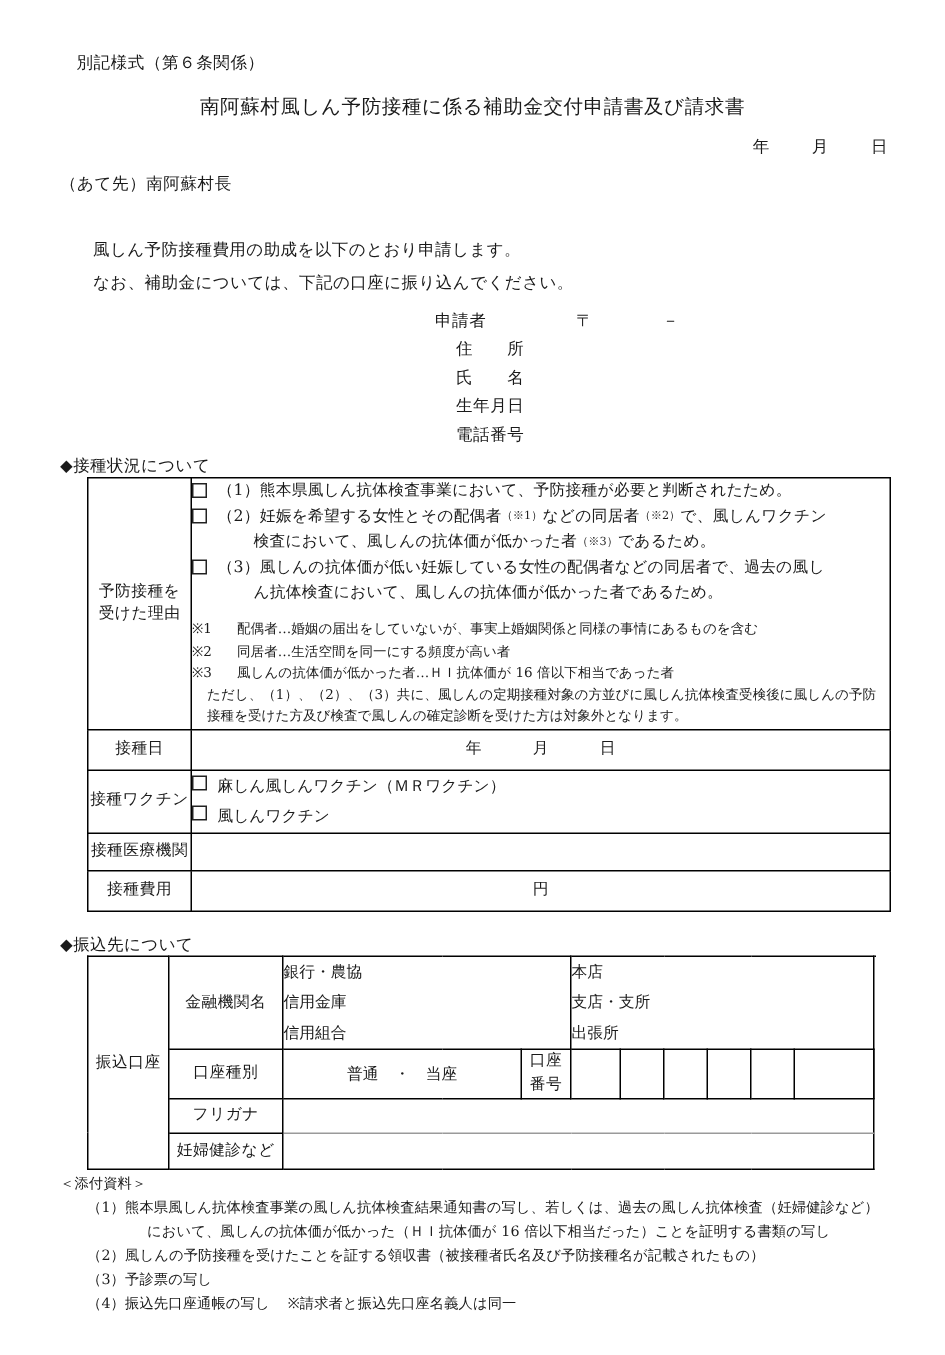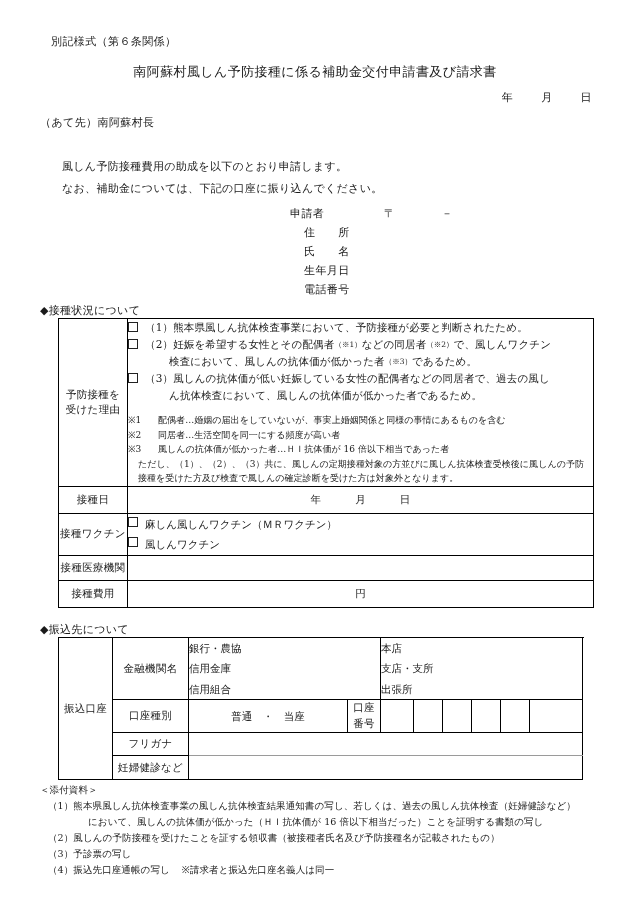--- a/index.html
+++ b/index.html
@@ -173,21 +173,21 @@
   .attach {
     position: absolute;
     left: 40px;
     top: 782px;
     width: 554px;
     font-size: 9.5px;
     line-height: 1.68;
     letter-spacing: 0.1px;
   }
   .attach .ahead { white-space: nowrap; }
-  .attach .aitem { padding-left: 8px; }
+  .attach .aitem { padding-left: 8px; margin-left: 10px; }
   .attach .acont { padding-left: 40px; }
   .attach .gapsm { display: inline-block; width: 12px; }
 </style>
 </head>
 <body>
 
 <div id="page">
 
   <div class="form-code">別記様式（第６条関係）</div>
   <div class="doc-title">南阿蘇村風しん予防接種に係る補助金交付申請書及び請求書</div>

